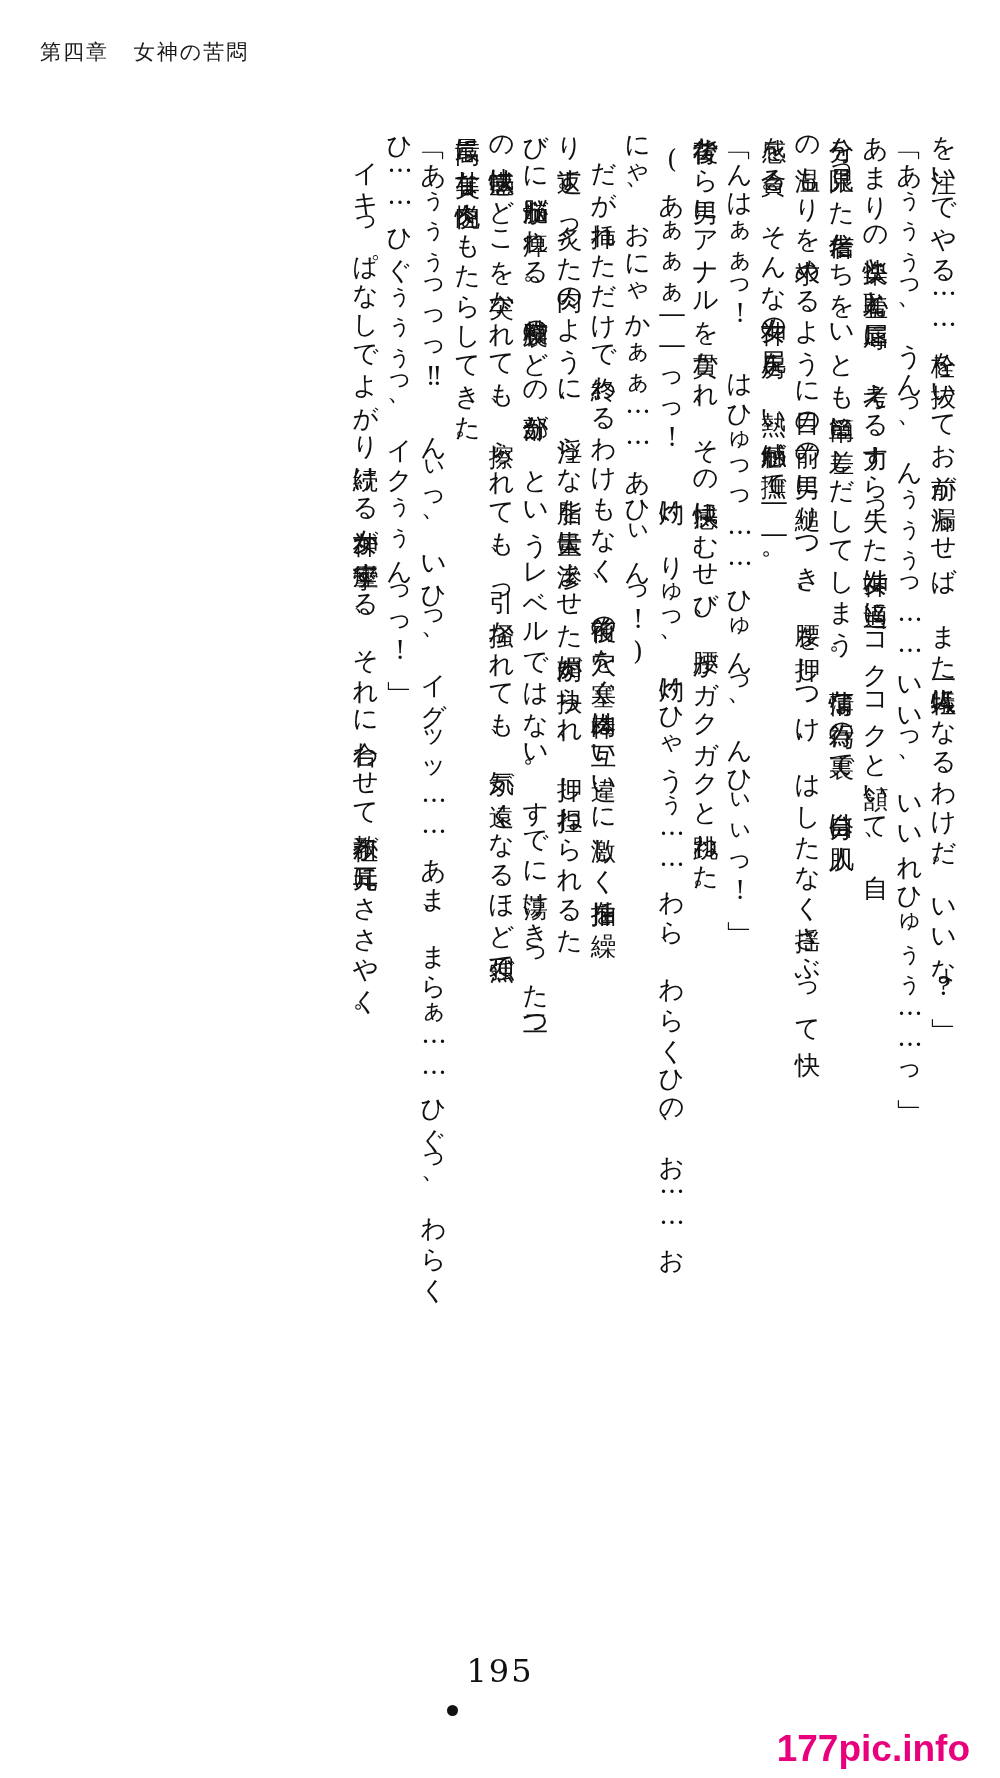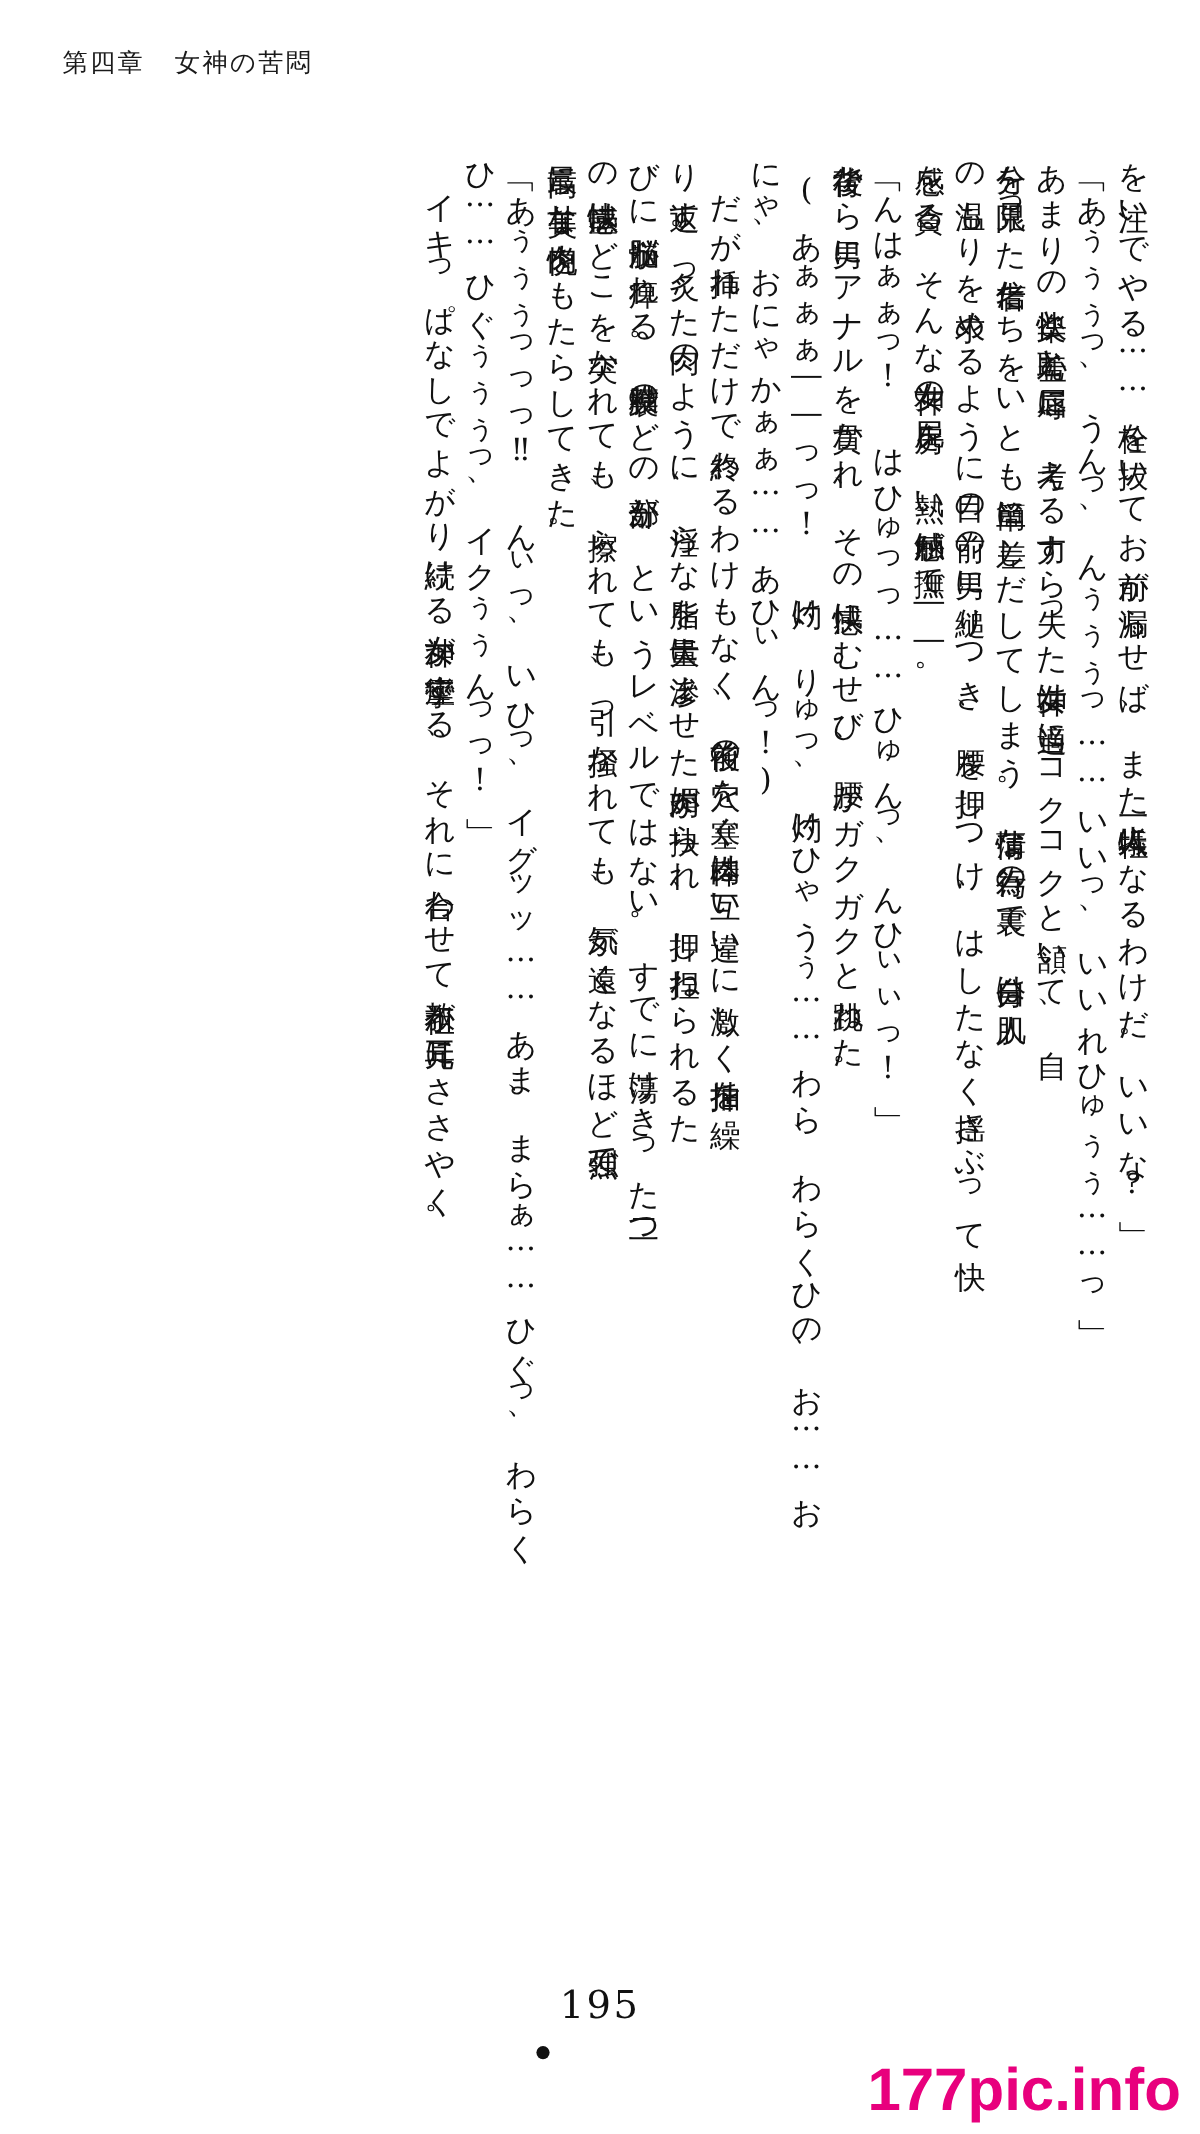--- a/index.html
+++ b/index.html
@@ -21,21 +21,21 @@
     position: absolute;
     left: 0; top: 0;
     width: 1000px;
     height: 1778px;
     background: #ffffff;
   }
 
   
   .header {
     position: absolute;
-    left: 52px;
+    left: 40px;
     top: 38px;
     font-size: 21px;
     letter-spacing: 2px;
     color: #1a1a1a;
     white-space: nowrap;
     font-family: "DejaVu Serif", "Liberation Serif", serif;
   }
   .header .chapter-num { margin-right: 16px; }
 
   
@@ -85,23 +85,23 @@
     bottom: 62px;
     width: 11px;
     height: 11px;
     border-radius: 50%;
     background: #111111;
   }
 
   
   .watermark {
     position: absolute;
-    right: 16px;
+    right: 30px;
     bottom: 8px;
-    font-size: 50px;
+    font-size: 37px;
     font-weight: bold;
     color: #e8007d;
     font-family: "Liberation Sans", sans-serif;
     letter-spacing: 0px;
   }
 </style>
 </head>
 <body>
 
 <div class="page">

